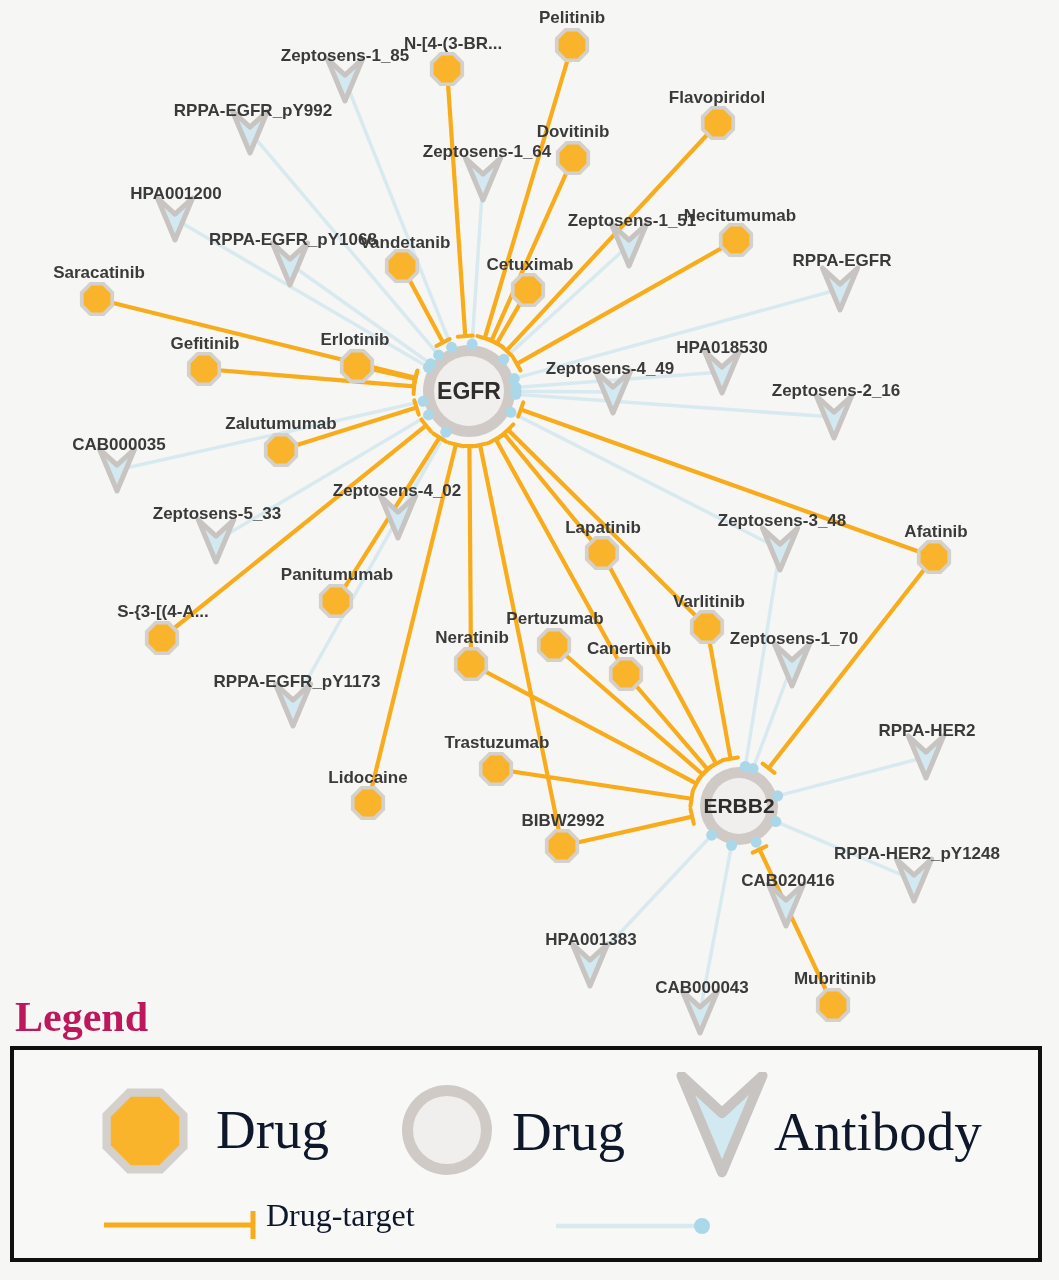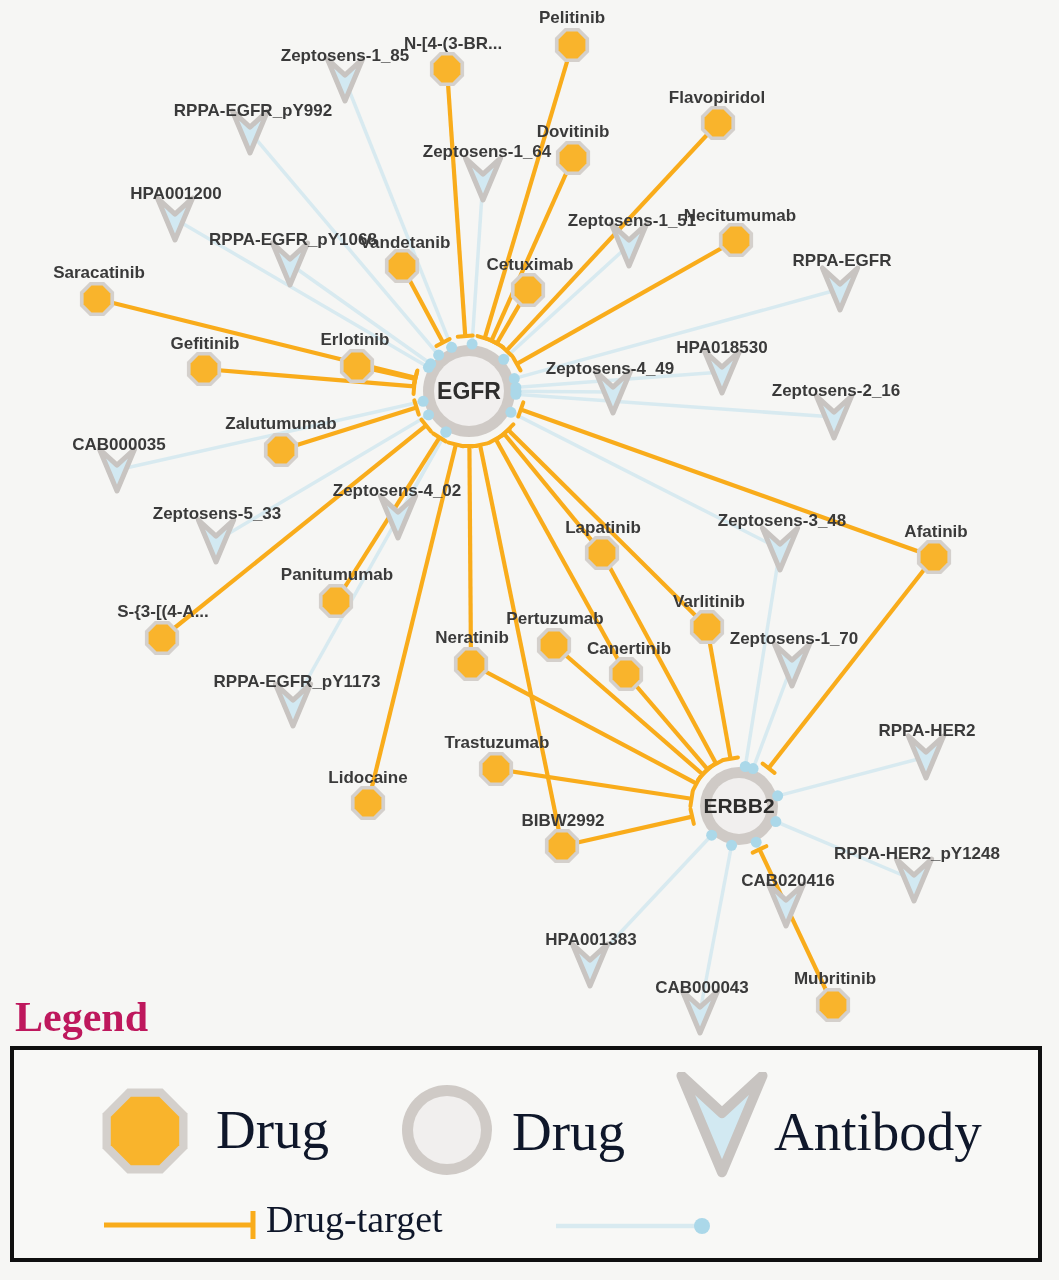--- a/index.html
+++ b/index.html
@@ -23,21 +23,21 @@
   .legend-box{
     position:absolute;left:10px;top:1046px;width:1032px;height:216px;
     border:4px solid #101010;background:#f8f8f6;box-sizing:border-box;
   }
   .legend-icon{position:absolute;}
   .legend-label{
     position:absolute;font-family:"Liberation Serif", serif;
     color:#0f172a;white-space:nowrap;
   }
   .legend-label.big{font-size:55px;}
-  .legend-label.small{font-size:38px;}
+  .legend-label.small{font-size:32px;}
 </style>
 </head>
 <body>
 
 <div class="stage">
   <svg id="net" width="1059" height="1280" viewBox="0 0 1059 1280">
       <g>
         <line x1="345" y1="80" x2="469" y2="391" stroke="#d8eaf0" stroke-width="3.5"></line>
         <line x1="250" y1="132" x2="469" y2="391" stroke="#d8eaf0" stroke-width="3.5"></line>
         <line x1="175" y1="219" x2="469" y2="391" stroke="#d8eaf0" stroke-width="3.5"></line>

